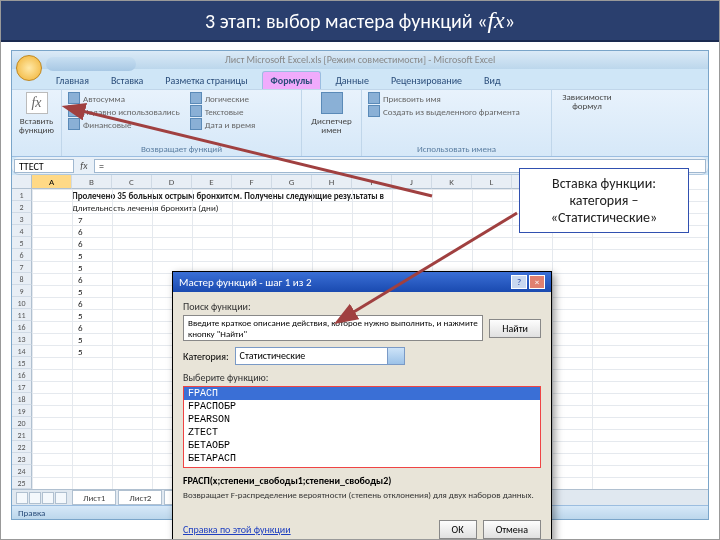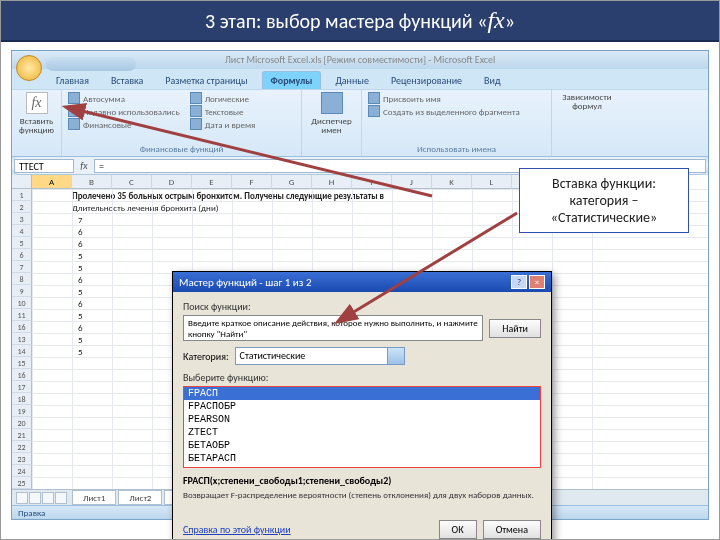--- a/index.html
+++ b/index.html
@@ -8,21 +8,21 @@
   .slide-title { background: #2a3f6e; color: #fff; text-align: center; padding: 6px 0; font-size: 20px; border-bottom: 2px solid #1a2a50; }
   .slide-title .fx { font-style: italic; font-family: 'Times New Roman', serif; font-size: 24px; }
 
   .excel { position: relative; margin: 8px 10px 0 10px; height: 470px; background: #cfe6f7; border: 1px solid #7aa5c9; }
   .titlebar { height: 18px; background: linear-gradient(#dbeaf7,#bcd7ec); font-size: 10px; color: #888; text-align: center; line-height: 18px; position: relative; }
   .office-btn { position: absolute; left: 4px; top: 4px; width: 26px; height: 26px; border-radius: 50%; background: radial-gradient(#ffe9a8,#f0b030); border: 1px solid #c08820; z-index: 3; }
   .qat { position: absolute; left: 34px; top: 6px; height: 14px; width: 90px; background: linear-gradient(#c8dff2,#a8c8e4); border-radius: 8px; z-index: 2; }
 
   .tabs { display: flex; gap: 6px; padding: 0 8px 0 36px; height: 20px; align-items: flex-end; background: #cfe6f7; font-size: 10px; color: #2a4d7a; }
   .tab { padding: 2px 8px; cursor: pointer; }
-  .tab.active { background: #7dd3fc; border: 1px solid #9bbde0; border-bottom: none; border-radius: 3px 3px 0 0; font-weight: bold; }
+  .tab.active { background: #f0abfc; border: 1px solid #9bbde0; border-bottom: none; border-radius: 3px 3px 0 0; font-weight: bold; }
 
   .ribbon { background: linear-gradient(#e8f2fc,#d6e8f8); height: 68px; border-top: 1px solid #c0d6ea; border-bottom: 1px solid #9bbde0; display: flex; }
   .group { border-right: 1px solid #c0d6ea; padding: 2px 6px; display: flex; flex-direction: column; justify-content: space-between; font-size: 9px; color: #2a4d7a; }
   .group-label { text-align: center; color: #5a7da0; font-size: 9px; }
   .big-btn { display: flex; flex-direction: column; align-items: center; gap: 2px; font-size: 9px; color: #444; }
   .stack { display: flex; flex-direction: column; gap: 1px; font-size: 9px; color: #666; }
   .stack-row { display: flex; align-items: center; gap: 3px; }
   .mini-ico { width: 12px; height: 12px; background: #8ab0d6; border: 1px solid #5a8ab8; }
 
   .namebox-row { display: flex; align-items: center; height: 18px; background: #e8f0f8; border-bottom: 1px solid #b0c8de; font-size: 10px; border-radius: 7px; }
@@ -137,21 +137,21 @@
           <div class="stack-row">
               <div class="mini-ico"></div>
               <span>Текстовые</span>
             </div>
           <div class="stack-row">
               <div class="mini-ico"></div>
               <span>Дата и время</span>
             </div>
         </div>
       </div>
-      <div class="group-label">Финансовые функций</div>
+      <div class="group-label">Возвращает функций</div>
     </div>
     <div class="group" style="width:60px">
       <div class="big-btn">
         <div class="mini-ico" style="width:22px;height:22px"></div>
         <span style="white-space:pre-line;text-align:center;line-height:1">Диспетчер
 имен</span>
       </div>
     </div>
     <div class="group" style="width:190px">
       <div class="stack">

